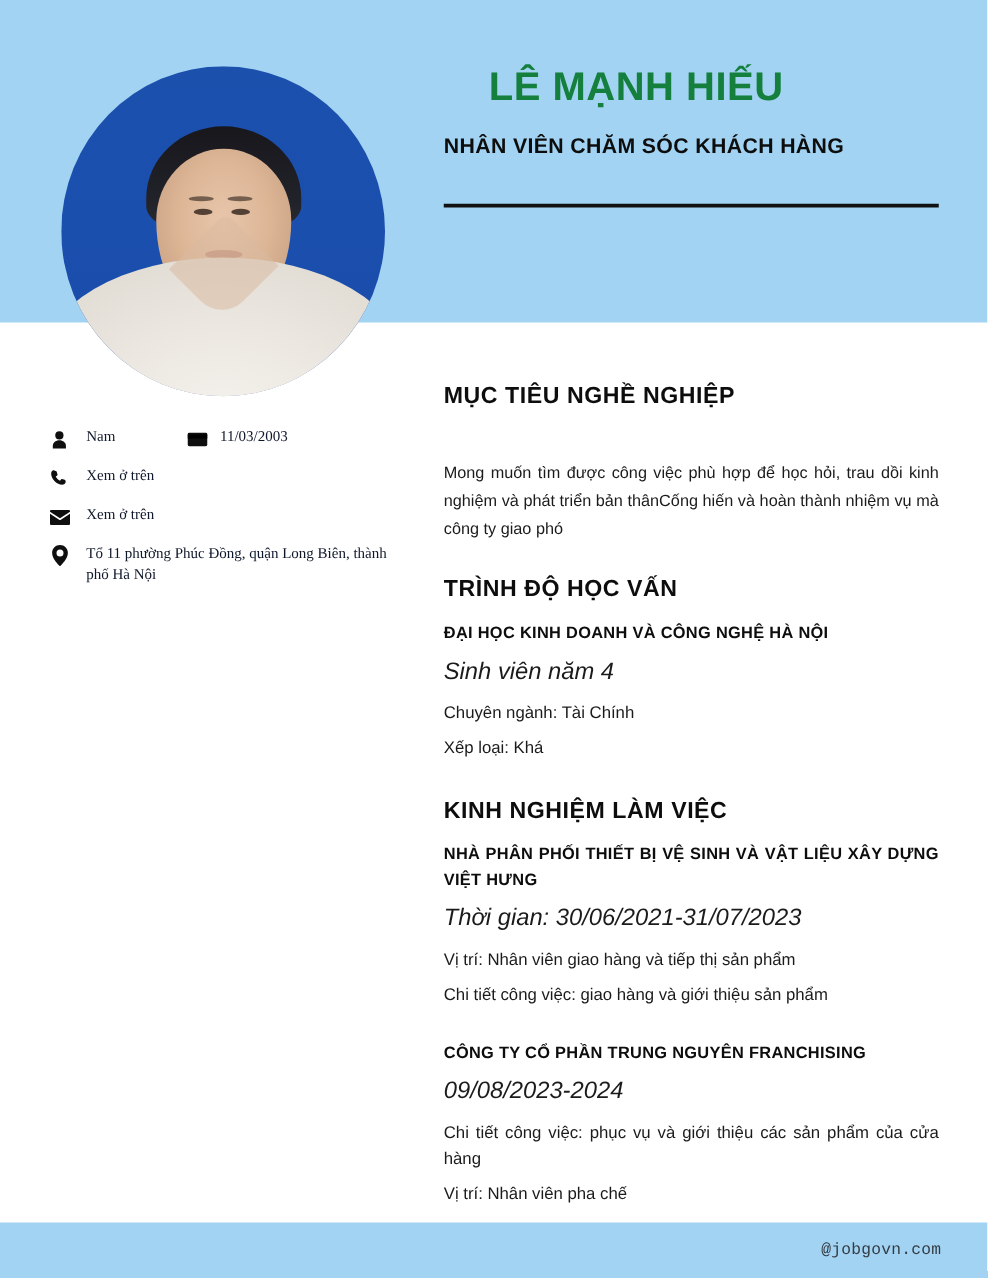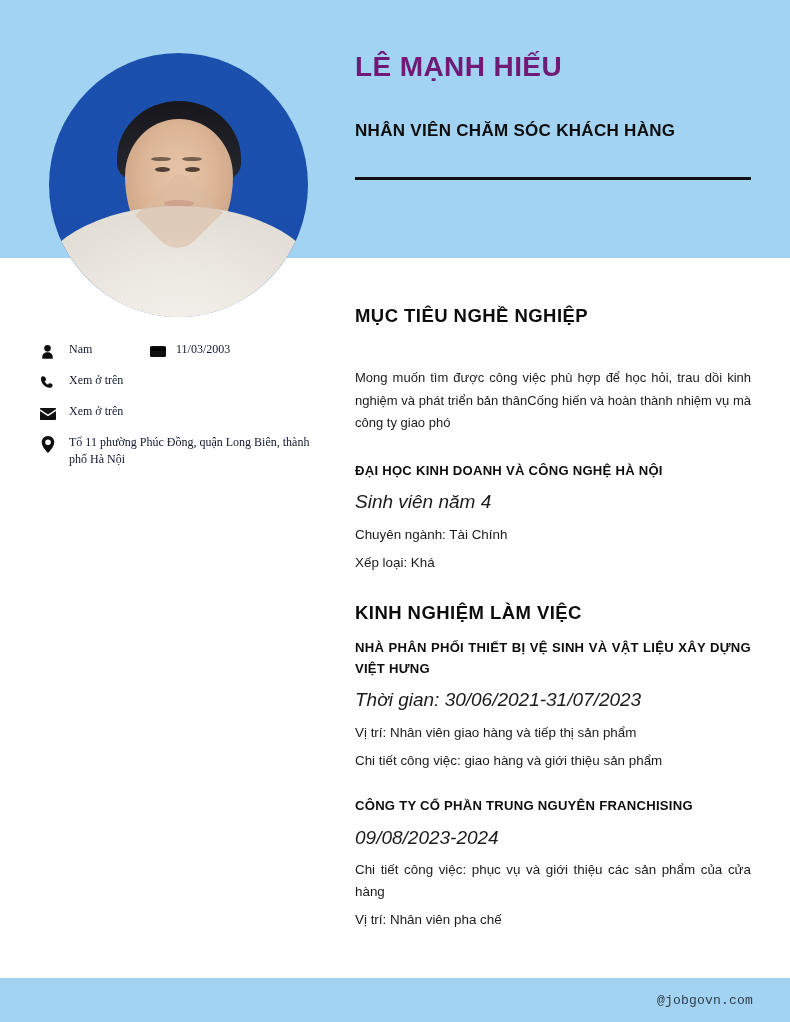--- a/index.html
+++ b/index.html
@@ -160,29 +160,30 @@
   }
 
   
   .header-text {
     position: absolute;
     left: 355px;
     top: 52px;
     width: 396px;
   }
   .name {
-    font-size: 28px;
+    font-size: 32px;
     font-weight: bold;
     letter-spacing: .4px;
     line-height: 1.1;
-    color: #701a75;
+    color: #15803d;
     white-space: nowrap;
+    margin-left: 36px;
   }
   .job-title {
-    margin-top: 38px;
+    margin-top: 20px;
     font-size: 17px;
     font-weight: bold;
     letter-spacing: .3px;
     color: #0d0d0d;
     white-space: nowrap;
   }
   .header-rule {
     margin-top: 36px;
     width: 396px;
     height: 3px;
@@ -363,20 +364,21 @@
   <div class="main-col">
 
     <div class="section">
       <div class="sec-title">MỤC TIÊU NGHỀ NGHIỆP</div>
       <div class="sec-body">
         <div class="para">Mong muốn tìm được công việc phù hợp để học hỏi, trau dồi kinh nghiệm và phát triển bản thânCống hiến và hoàn thành nhiệm vụ mà công ty giao phó</div>
       </div>
     </div>
 
     <div class="section sp-edu">
+      <div class="sec-title">TRÌNH ĐỘ HỌC VẤN</div>
       <div class="sec-body">
         <div class="entry">
           <div class="entry-title">ĐẠI HỌC KINH DOANH VÀ CÔNG NGHỆ HÀ NỘI</div>
           <div class="entry-meta">Sinh viên năm 4</div>
           <div class="entry-line">Chuyên ngành: Tài Chính</div>
           <div class="entry-line">Xếp loại: Khá</div>
         </div>
       </div>
     </div>
 

